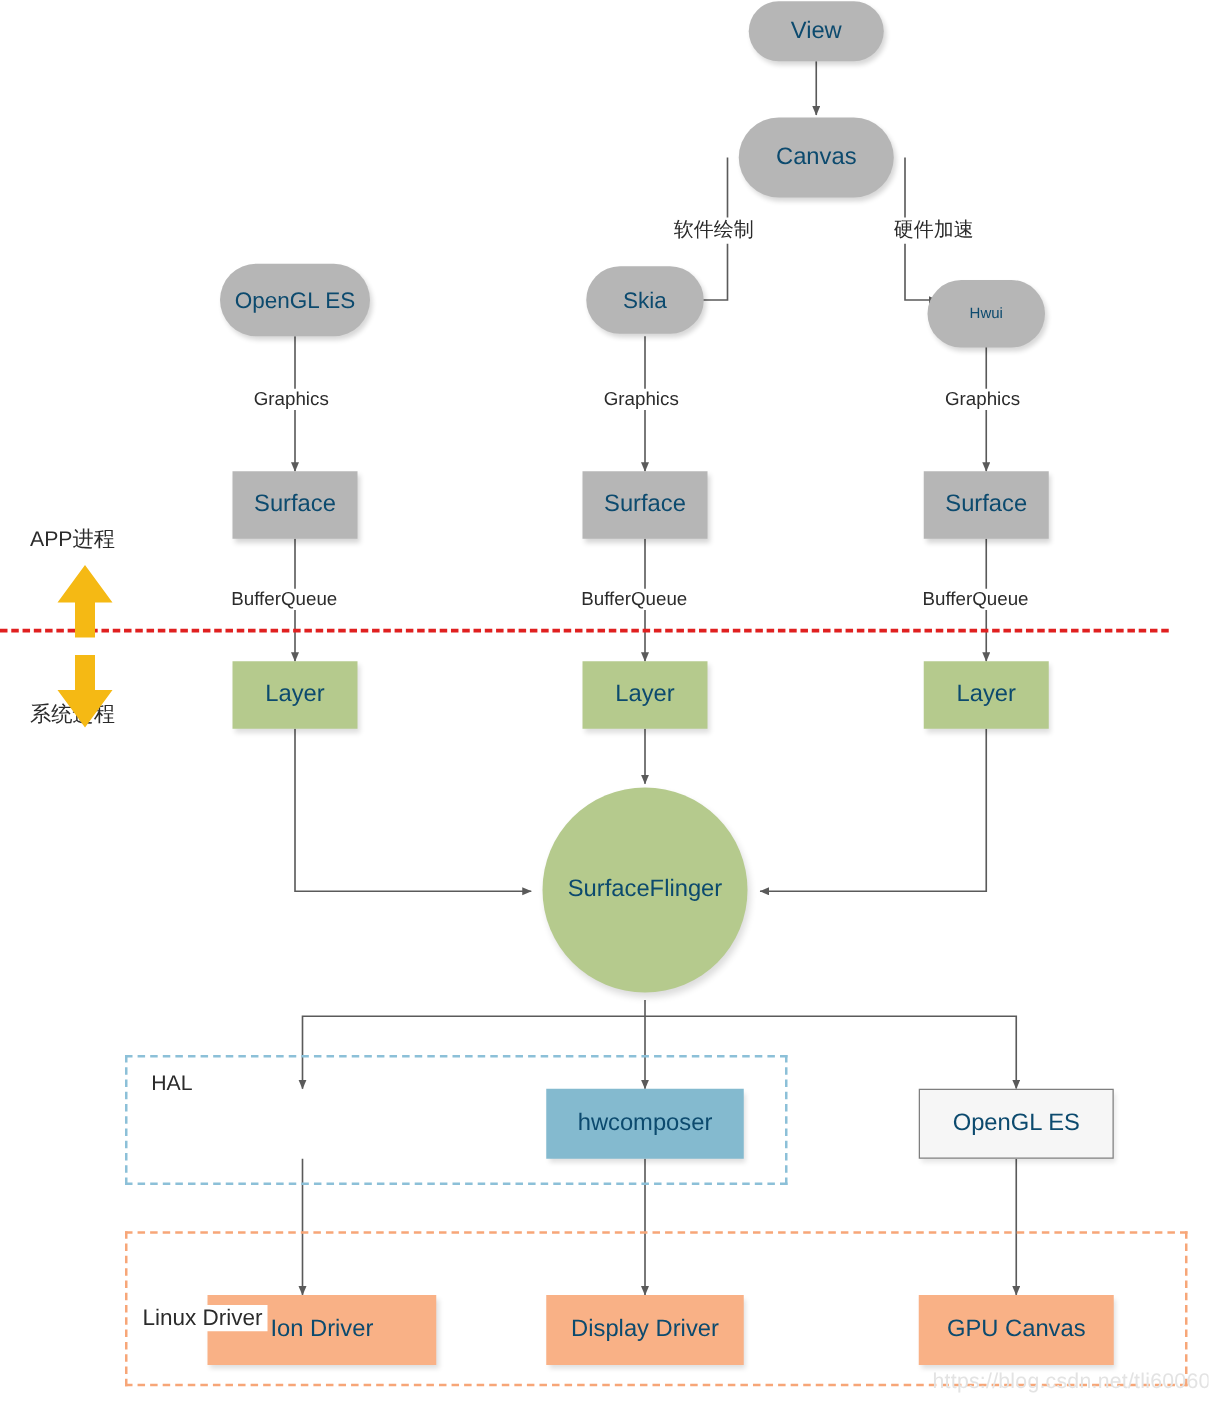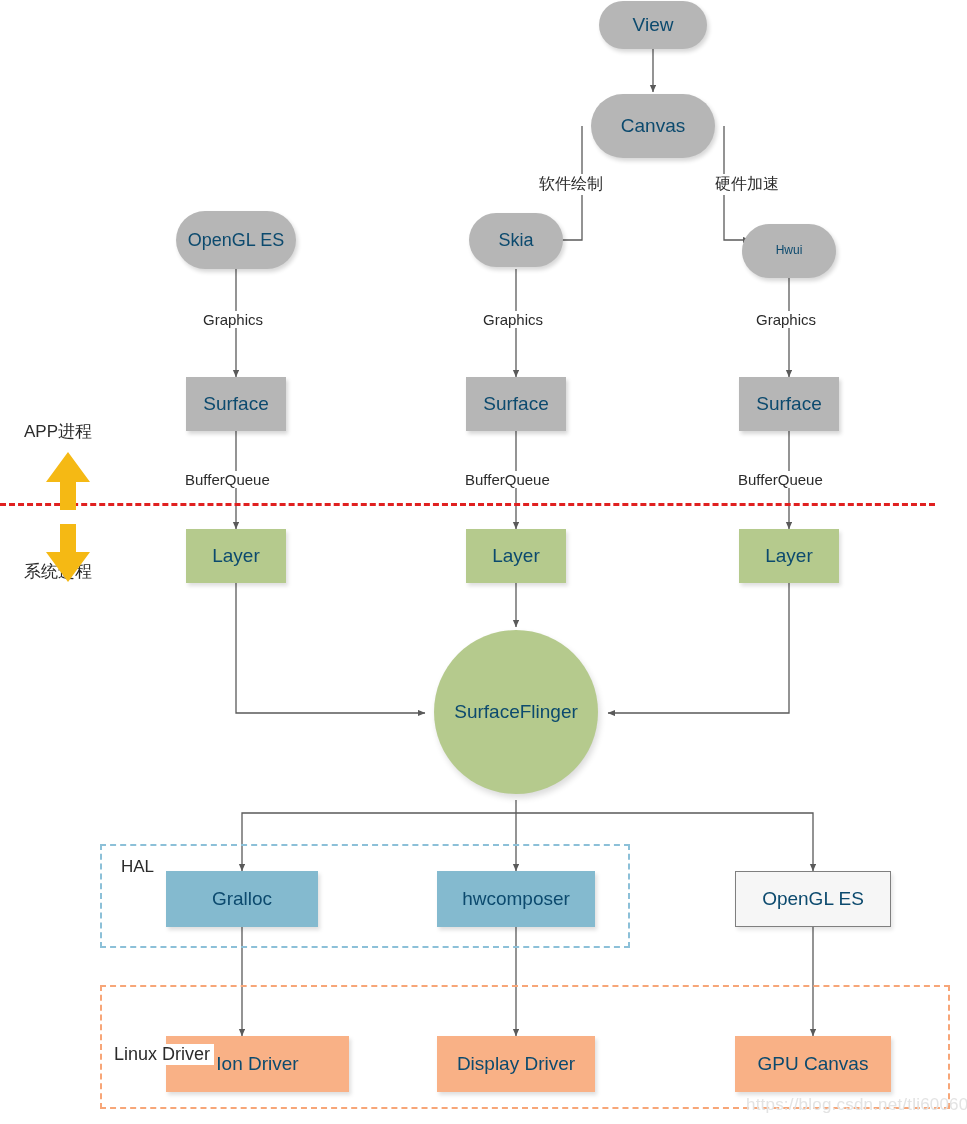--- a/index.html
+++ b/index.html
@@ -260,23 +260,20 @@
 
   <div class="node node-circle" style="left:434px; top:630px; width:164px; height:164px; font-size:19px;">
     <span>SurfaceFlinger</span>
   </div>
 
   <div class="group-box group-hal" style="left:100px; top:844px; width:530px; height:104px;"></div>
   <div class="group-label" style="left:117px; top:857px; font-size:17px;">
     <span>HAL</span>
   </div>
 
-  <div class="node node-blue node-rect" style="left:166px; top:871px; width:152px; height:56px; font-size:19px;">
-    <span>Gralloc</span>
-  </div>
   <div class="node node-blue node-rect" style="left:437px; top:871px; width:158px; height:56px; font-size:19px;">
     <span>hwcomposer</span>
   </div>
 
   <div class="node node-white node-rect" style="left:735px; top:871px; width:156px; height:56px; font-size:19px;">
     <span>OpenGL ES</span>
   </div>
 
   <div class="group-box group-linux" style="left:100px; top:985px; width:850px; height:124px;"></div>
   <div class="group-label" style="left:110px; top:1044px; font-size:18px;">

